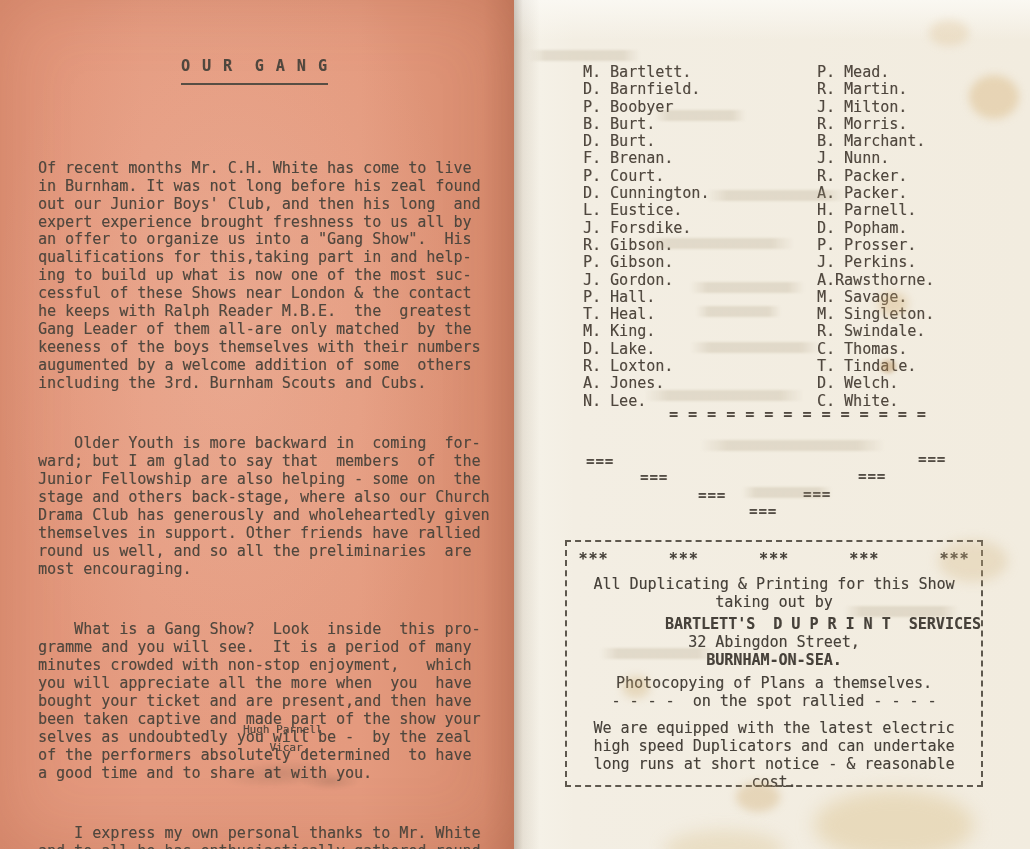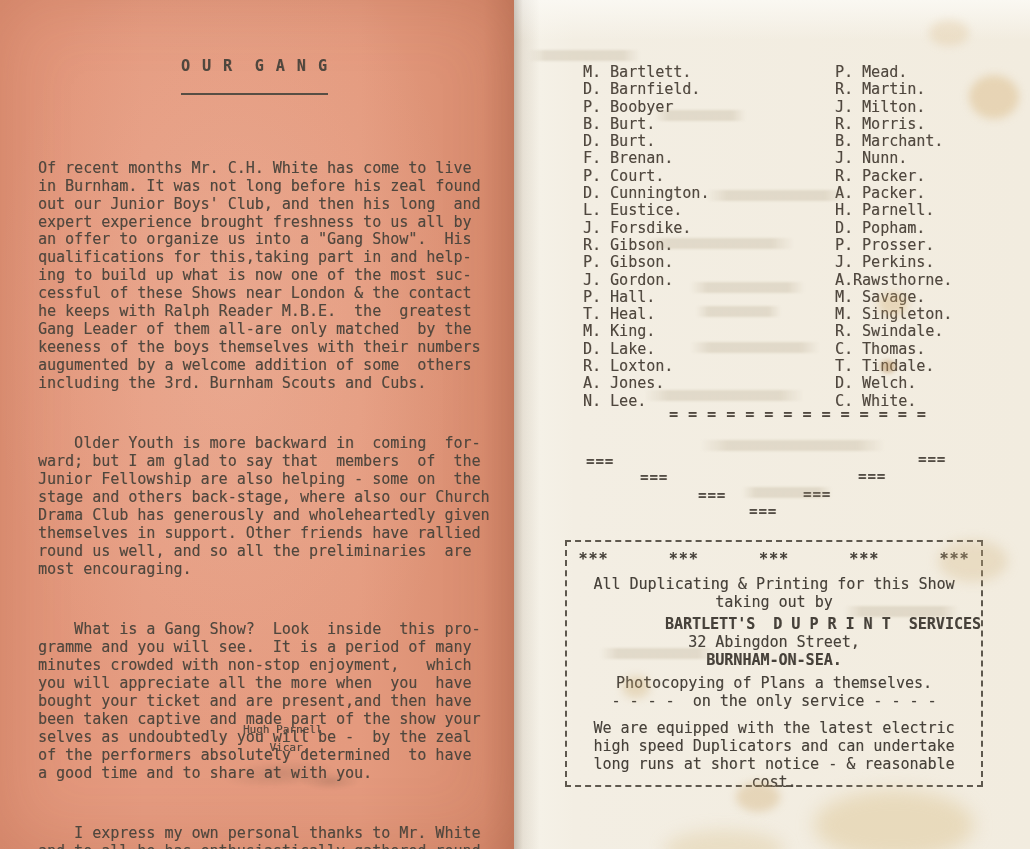--- a/index.html
+++ b/index.html
@@ -12,21 +12,21 @@
     position:absolute;left:0;top:0;width:514px;height:849px;
     background:
       radial-gradient(ellipse at 45% 40%, rgba(255,230,215,0.18), rgba(0,0,0,0) 60%),
       linear-gradient(90deg, #e09377 0%, #e59b80 28%, #e49a7e 70%, #d98d70 94%, #c97f63 100%),
       #e2967b;
     box-shadow:inset 0 0 70px rgba(150,72,45,0.22);
   }
   .typewriter{color:#4f473e;text-shadow:0.4px 0.4px 0 rgba(72,58,46,0.35);}
   .page-title{
     position:absolute;font-size:15px;font-weight:bold;letter-spacing:1.5px;
-    border-bottom:2px solid #574e44;padding-bottom:18px;white-space:pre;
+    border-bottom:2px solid #574e44;padding-bottom:8px;white-space:pre;
   }
   #left-title{left:181px;top:57px;}
   #left-text{
     position:absolute;left:38px;top:124px;width:470px;
     font-size:15px;line-height:17.9px;white-space:pre;
   }
   #left-text .para{margin-bottom:7px;}
   #signature{
     position:absolute;left:243px;top:721px;
     font-size:11px;line-height:18px;white-space:pre;
@@ -51,21 +51,21 @@
     color:#48423a;
   }
   #right-page::before{ 
     content:"";position:absolute;left:0;top:0;width:26px;height:100%;
     background:linear-gradient(90deg, rgba(90,70,55,0.28), rgba(90,70,55,0.07) 9px, rgba(0,0,0,0) 26px);
   }
   #names-left,#names-right{
     position:absolute;top:64px;font-size:15px;line-height:17.3px;white-space:pre;
   }
   #names-left{left:69px;}
-  #names-right{left:321px;}
+  #names-right{left:303px;}
   #divider-row{
     position:absolute;left:155px;top:405px;font-size:15px;font-weight:bold;
     letter-spacing:0.5px;white-space:pre;
   }
   .scatter-mark{
     position:absolute;font-size:14px;font-weight:bold;letter-spacing:1px;
     color:#534d45;text-shadow:0.4px 0.4px 0 rgba(72,58,46,0.35);
   }
   
   #ad-box{
@@ -190,21 +190,21 @@
       </div>
 
     <div id="ad-box">
       <div id="stars-row" class="box-line">***      ***      ***      ***      ***</div>
       <div class="box-line mt7">All Duplicating &amp; Printing for this Show</div>
       <div class="box-line">taking out by</div>
       <div class="box-line mt3 bold">BARTLETT'S  D U P R I N T  SERVICES</div>
       <div class="box-line">32 Abingdon Street,</div>
       <div class="box-line bold">BURNHAM-ON-SEA.</div>
       <div class="box-line mt5">Photocopying of Plans a themselves.</div>
-      <div class="box-line">- - - -  on the only service - - - -</div>
+      <div class="box-line">- - - -  on the spot rallied - - - -</div>
       <div class="box-line mt8">We are equipped with the latest electric
 high speed Duplicators and can undertake
 long runs at short notice - &amp; reasonable
 cost.</div>
     </div>
 
     <div class="stain" style="left:455px;top:75px;width:50px;height:44px;background:rgba(214,178,118,0.40);"></div>
     <div class="stain" style="left:415px;top:20px;width:40px;height:26px;background:rgba(214,180,125,0.25);"></div>
     <div class="stain" style="left:364px;top:292px;width:30px;height:24px;background:rgba(208,172,112,0.35);"></div>
     <div class="stain" style="left:366px;top:360px;width:16px;height:13px;background:rgba(180,138,85,0.45);filter:blur(2px);"></div>

